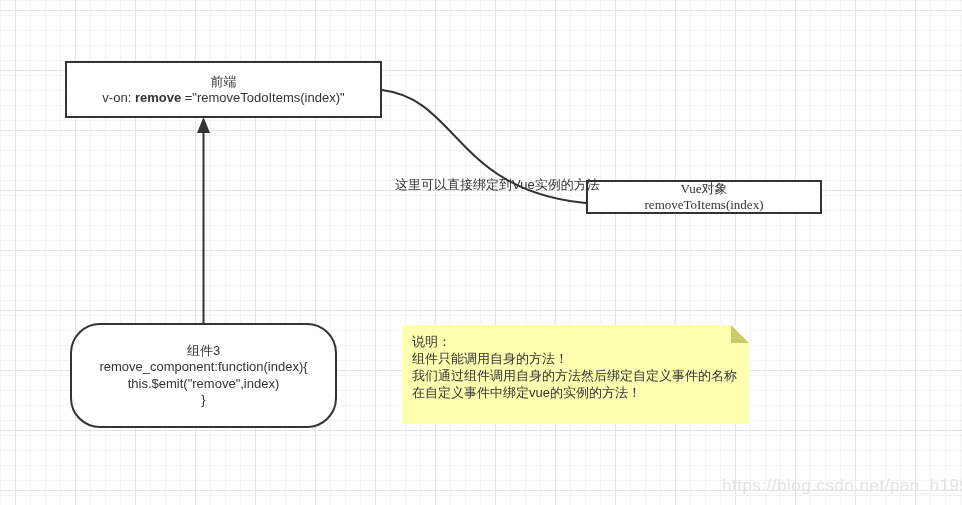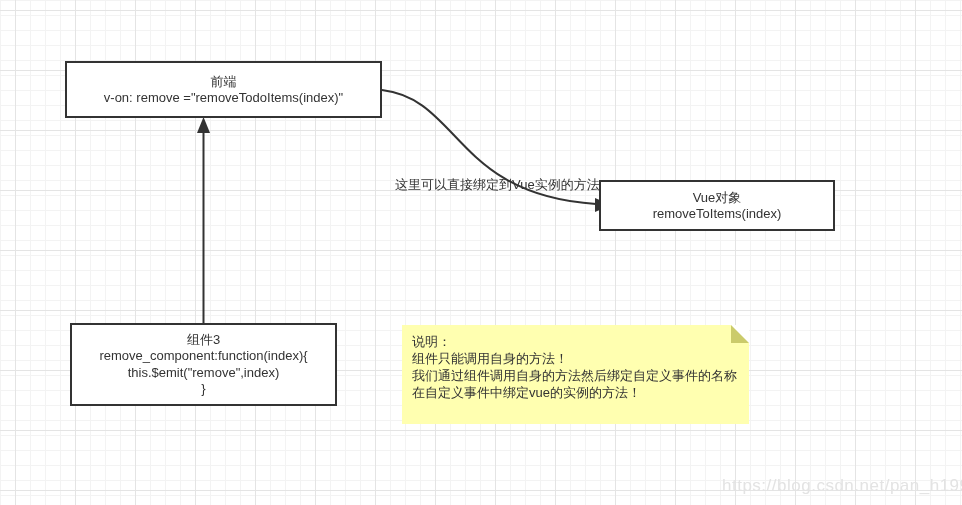--- a/index.html
+++ b/index.html
@@ -35,25 +35,25 @@
     color: #333333;
     font-size: 13px;
     line-height: 16px;
     display: flex;
     flex-direction: column;
     align-items: center;
     justify-content: center;
     text-align: center;
     white-space: nowrap;
   }
-  .dbox .kw { font-weight: normal; }
+  .dbox .kw { font-weight: bold; }
 
   .front-box     { left: 65px;  top: 61px;  width: 317px; height: 57px; }
-  .vue-box       { left: 599px; top: 180px; width: 236px; height: 51px; }
-  .component-box { left: 70px;  top: 323px; width: 267px; height: 83px; line-height: 16.5px; }
+  .vue-box       { left: 586px; top: 180px; width: 236px; height: 34px; font-family: Liberation Serif, serif; }
+  .component-box { left: 70px;  top: 323px; width: 267px; height: 105px; line-height: 16.5px; border-radius: 30px; }
 
   .arrow-label {
     position: absolute;
     left: 395px; top: 140px;
     font-size: 13px;
     color: #333333;
     white-space: nowrap;
     margin-top: 36px;
   }
 

